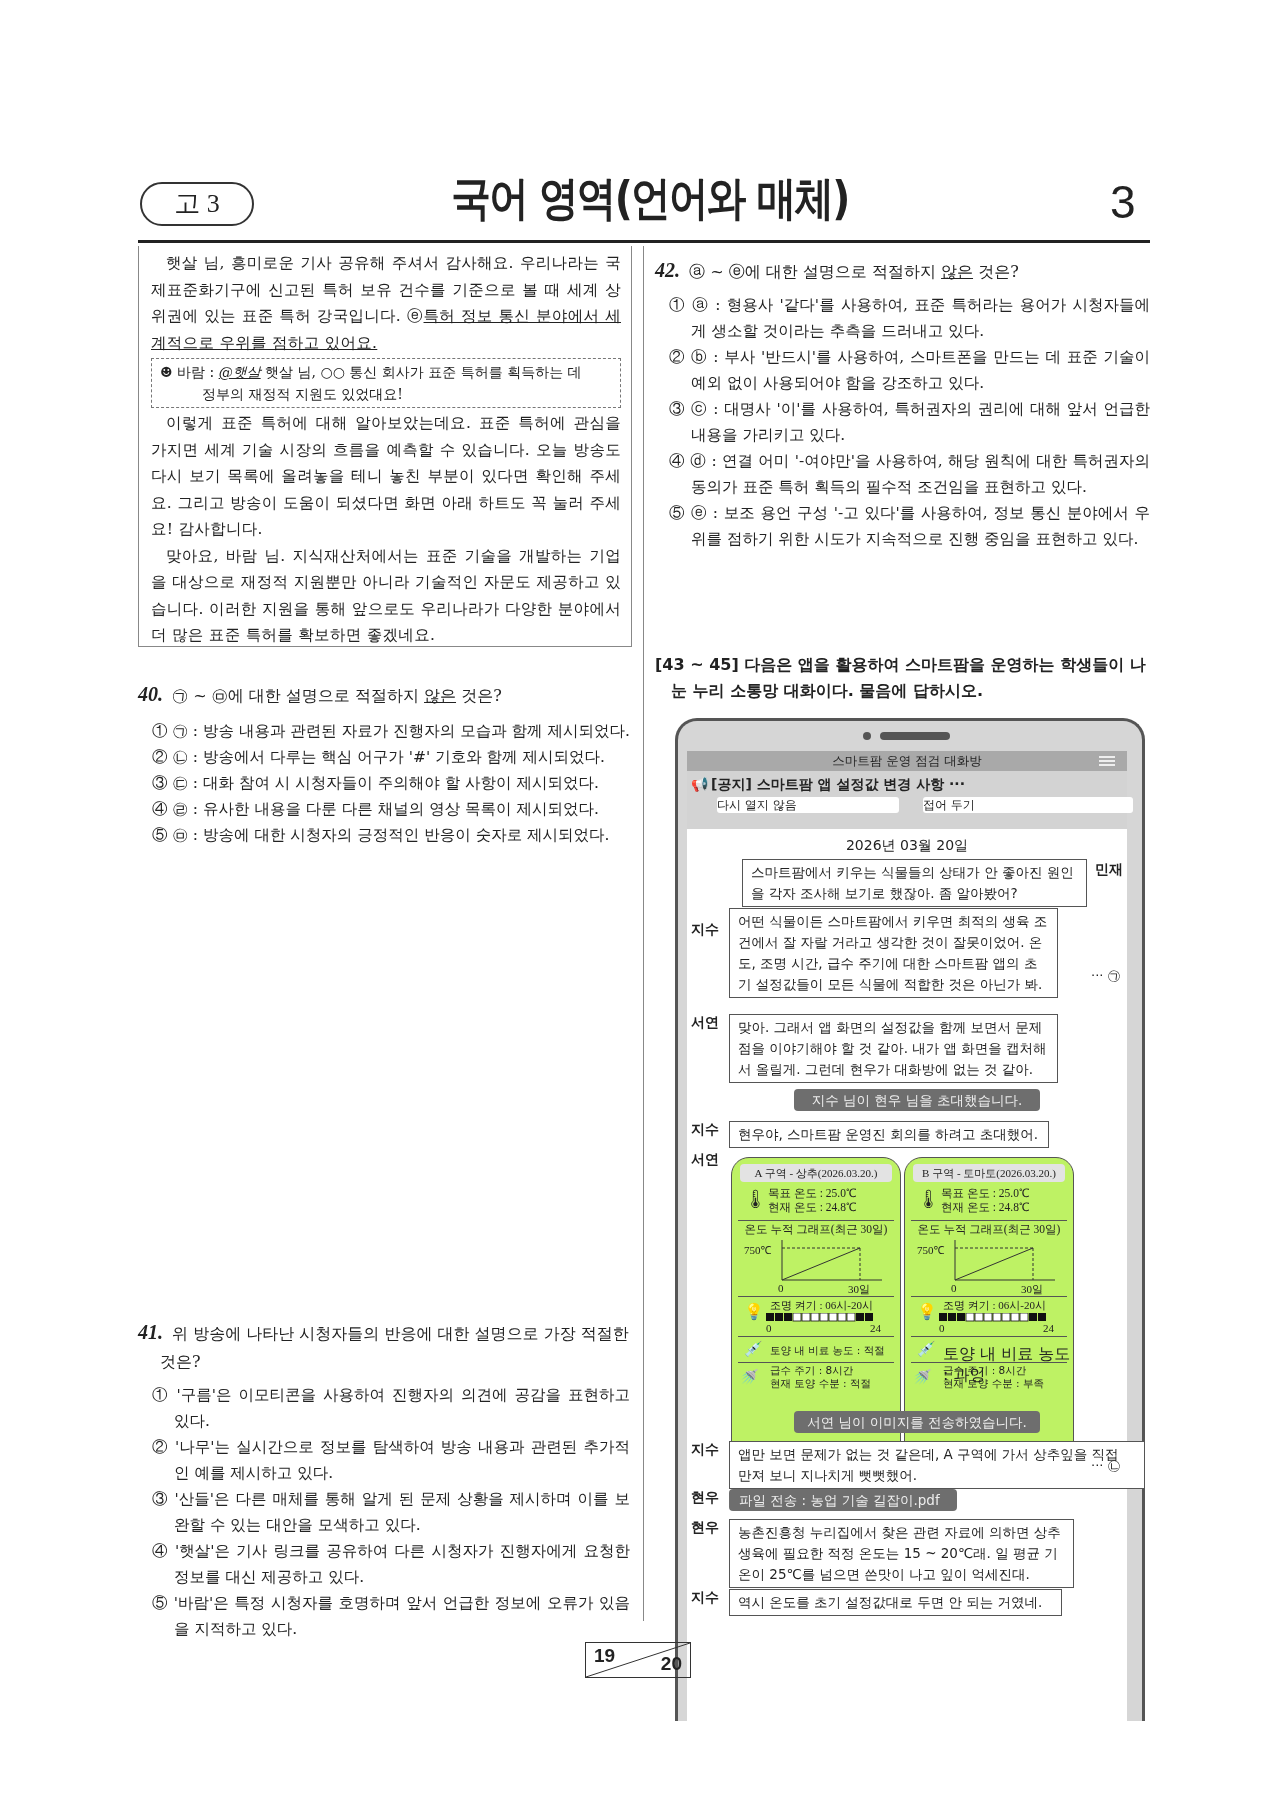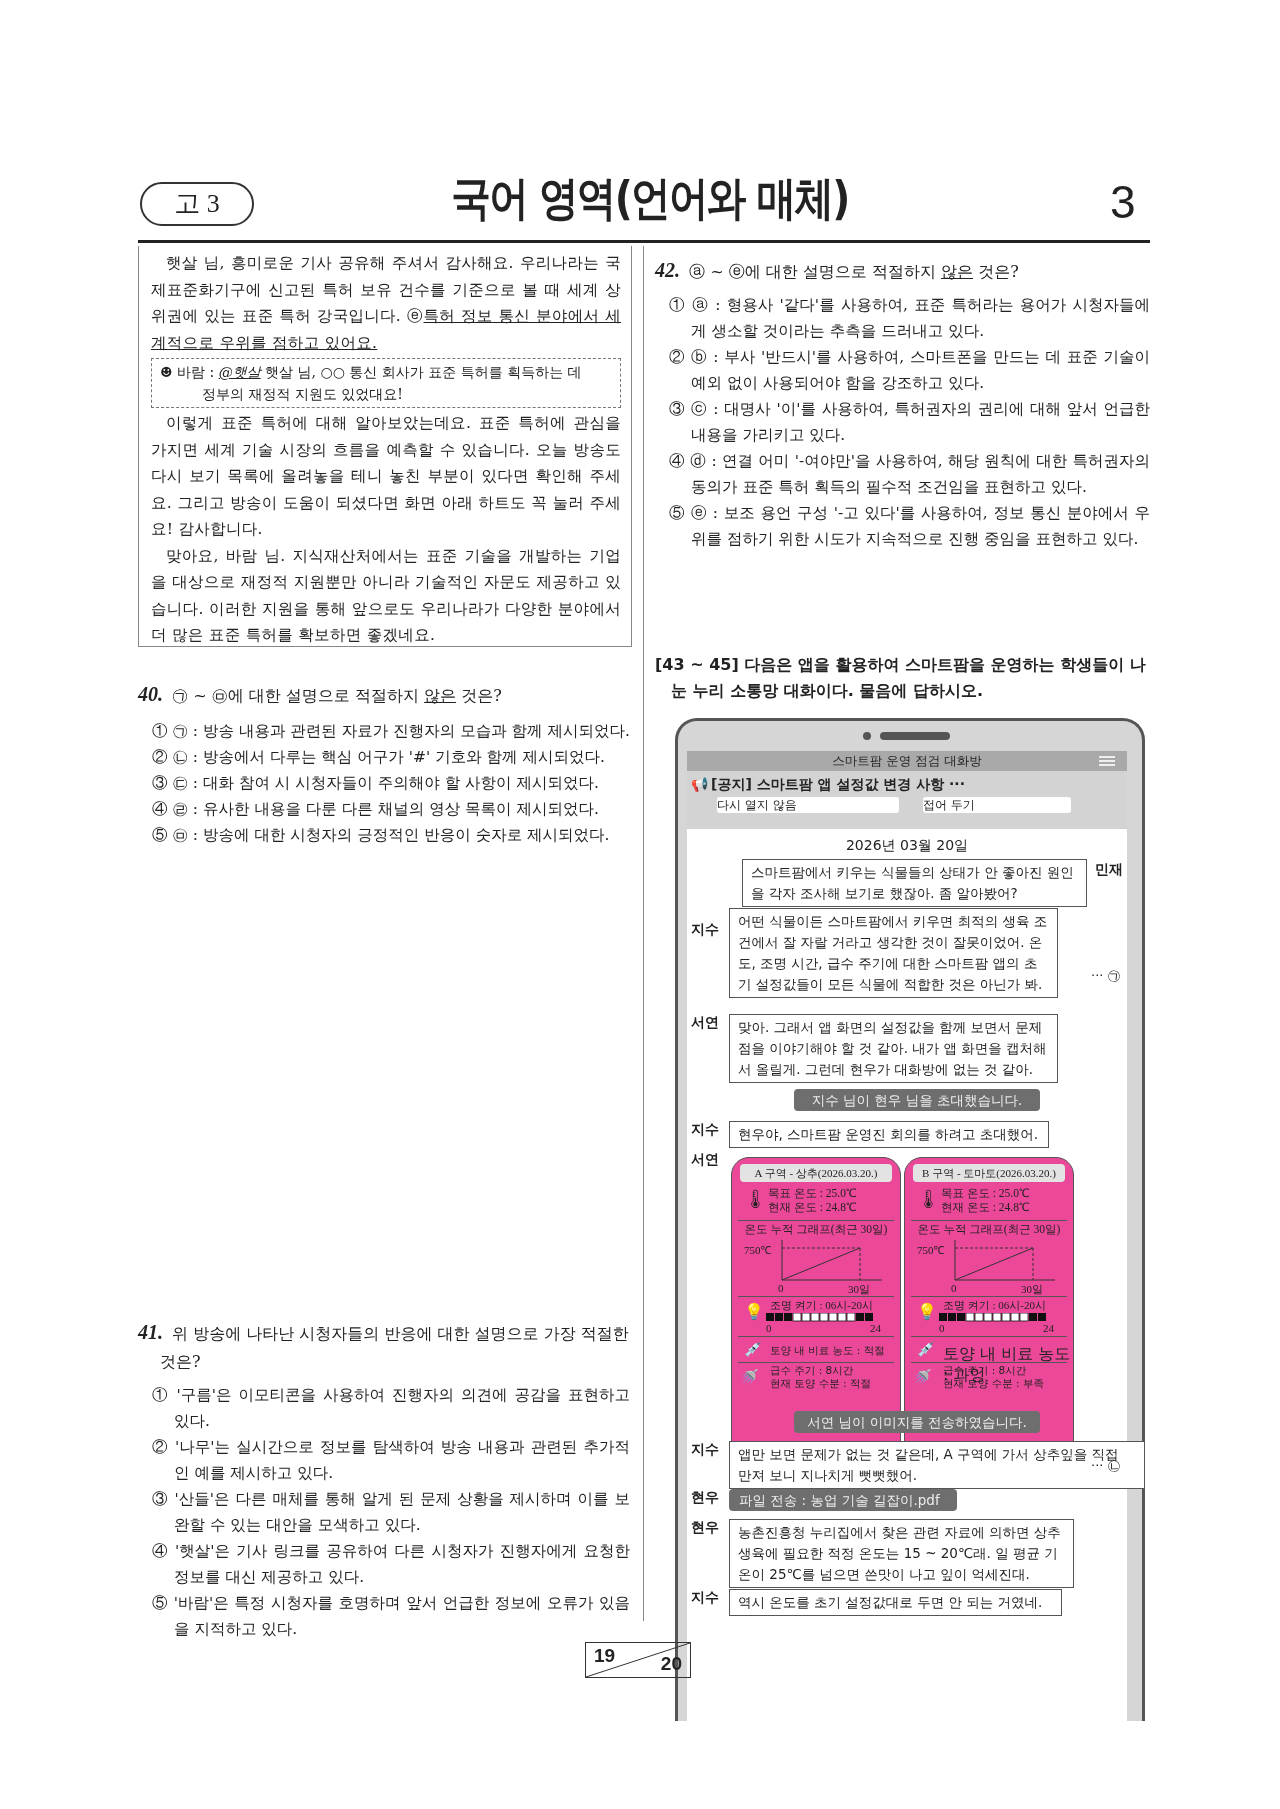--- a/index.html
+++ b/index.html
@@ -37,21 +37,21 @@
   .notice { background:#d3d3d3; height:58px; position:relative; }
   .notice-text { position:absolute; left:4px; top:3px; font-size:14px; font-weight:bold; line-height:20px; }
   .speaker-icon { display:inline-block; width:14px; margin-right:6px; }
   .notice-btn { position:absolute; top:26px; height:16px; background:#fff; border-radius:3px; text-align:left; font-size:12px; line-height:16px; }
   .chat { position:relative; }
   .date { position:absolute; left:0; right:0; text-align:center; font-size:14px; }
   .name { position:absolute; font-size:14px; font-weight:bold; }
   .bubble { position:absolute; border:1px solid #555; border-radius:0; padding:2px 8px; font-size:13.5px; line-height:21px; background:#fff; box-sizing:border-box; }
   .sys { position:absolute; background:#6e6e6e; color:#eee; font-size:13.5px; text-align:center; line-height:22px; border-radius:4px; }
   .marker { position:absolute; font-size:13px; }
-  .card { position:absolute; border:1.5px solid #555; border-radius:18px; width:170px; height:312px; background:#ec4899; box-sizing:border-box; font-family:"Liberation Serif",serif; }
+  .card { position:absolute; border:1.5px solid #555; border-radius:18px; width:170px; height:312px; background:#bef264; box-sizing:border-box; font-family:"Liberation Serif",serif; }
   .card-title { position:absolute; left:8px; right:8px; top:6px; height:18px; background:#e3e3e3; border-radius:4px; font-size:11px; line-height:18px; text-align:center; }
   .card-temp { position:absolute; left:36px; top:28px; font-size:11.5px; line-height:14px; }
   .card-rule { position:absolute; left:6px; right:6px; height:1px; background:#555; }
   .card-graph-title { position:absolute; left:0; right:0; text-align:center; font-size:11.5px; }
   .card-lbl { position:absolute; font-size:11px; }
   .icon-box { position:absolute; }
   .pager { left:585px; top:1642px; width:104px; height:34px; border:1.5px solid #333; font-family:"Liberation Sans",sans-serif; font-weight:bold; font-size:19px; }
 </style>
 </head>
 <body>
@@ -131,21 +131,21 @@
   <div class="screen">
     <div class="titlebar">
       <span>스마트팜 운영 점검 대화방</span>
       <span class="menu-icon"></span>
     </div>
     <div class="notice">
       <div class="notice-text">
         <span class="speaker-icon">📢</span><span>[공지] 스마트팜 앱 설정값 변경 사항 ···</span>
       </div>
       <div class="notice-btn" style="left:30px; width:182px;">다시 열지 않음</div>
-      <div class="notice-btn" style="left:236px; width:148px;">접어 두기</div>
+      <div class="notice-btn" style="left:236px; width:210px;">접어 두기</div>
     </div>
 
     <div class="chat">
       <div class="date" style="top:8px;">2026년 03월 20일</div>
 
       <div class="bubble" style="left:55px; top:30px; width:345px;">스마트팜에서 키우는 식물들의 상태가 안 좋아진 원인을 각자 조사해 보기로 했잖아. 좀 알아봤어?</div>
       <div class="name" style="left:408px; top:32px;">민재</div>
 
       <div class="name" style="left:4px; top:92px;">지수</div>
       <div class="bubble" style="left:42px; top:79px; width:329px;">어떤 식물이든 스마트팜에서 키우면 최적의 생육 조건에서 잘 자랄 거라고 생각한 것이 잘못이었어. 온도, 조명 시간, 급수 주기에 대한 스마트팜 앱의 초기 설정값들이 모든 식물에 적합한 것은 아닌가 봐.</div>

